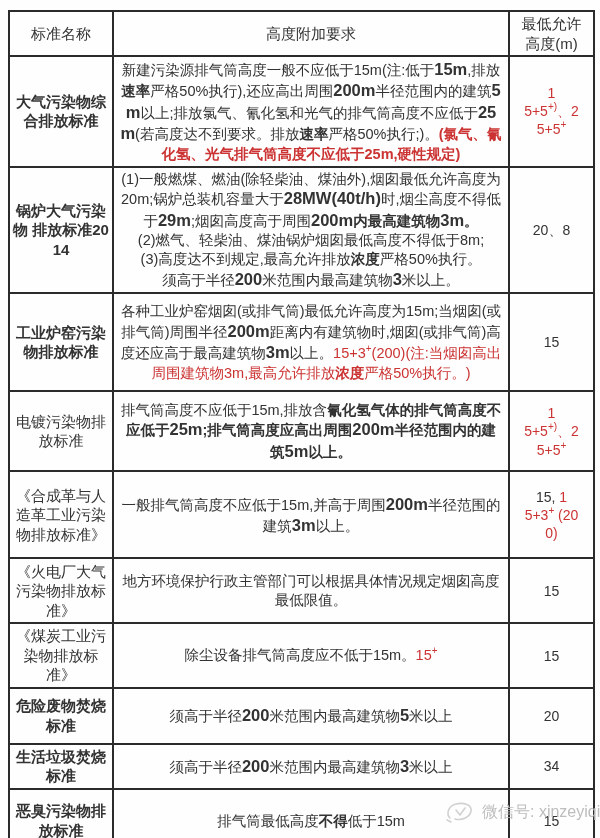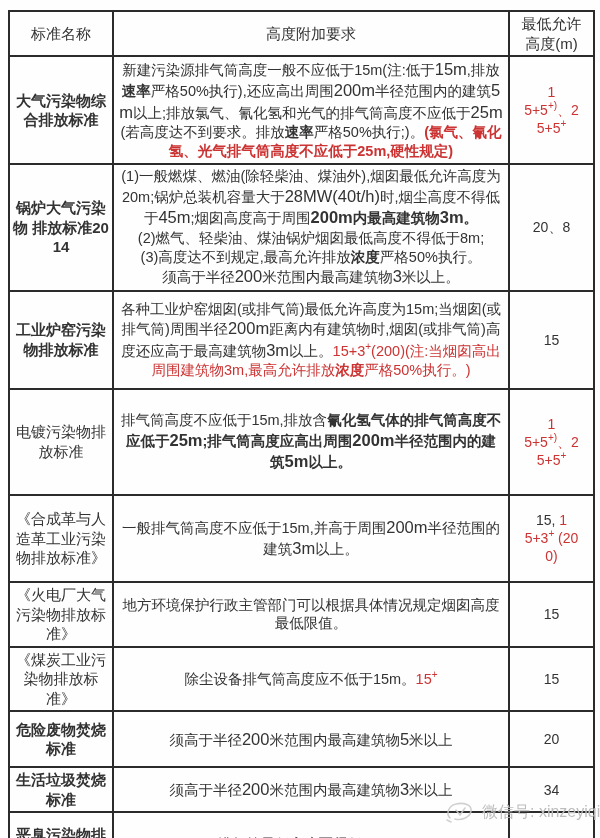--- a/index.html
+++ b/index.html
@@ -35,36 +35,36 @@
     padding:2px 5px;
     white-space:pre-wrap;
     word-break:break-all;
     font-weight:normal;
   }
   thead tr{height:42px;}
   thead th{font-size:15px;}
   tbody tr:nth-child(1){height:93px;}
   tbody tr:nth-child(2){height:102px;}
   tbody tr:nth-child(3){height:98px;}
-  tbody tr:nth-child(4){height:106px;margin-top:39px;}
+  tbody tr:nth-child(4){height:80px;margin-top:39px;}
   tbody tr:nth-child(5){height:87px;}
   tbody tr:nth-child(6){height:65px;}
   tbody tr:nth-child(7){height:58px;}
   tbody tr:nth-child(8){height:56px;}
   tbody tr:nth-child(9){height:40px;}
   tbody tr:nth-child(10){height:64px;}
   td.c-name{font-size:15px;padding:2px 3px;}
   td.c-min{font-size:14px;}
   
   .seg-n{}
   .seg-b{font-weight:bold;}
   .seg-r{color:var(--red);}
   .seg-rb{color:var(--red);font-weight:bold;}
   sup.seg-rsup{color:var(--red);font-size:10px;line-height:0;}
-  .seg-lg{font-family:"Liberation Sans",sans-serif;font-size:16.5px;}
+  .seg-lg{font-family:"Liberation Sans",sans-serif;font-size:16.5px;font-weight:bold;}
   .seg-lgb{font-family:"Liberation Sans",sans-serif;font-size:16.5px;font-weight:bold;}
   
   .watermark{
     position:absolute;
     left:444px;top:798px;
     display:flex;align-items:center;gap:4px;
     color:var(--watermark);
     font-size:16px;
     pointer-events:none;
     white-space:nowrap;
@@ -93,21 +93,21 @@
   <tr>
     <td class="c-name"><span class="seg-b">大气污染物综合排放标准</span></td>
     <td class="c-req"><span class="seg-n">新建污染源排气筒高度一般不应低于15m(注:低于</span><span class="seg-lg">15m</span><span class="seg-n">,排放</span><span class="seg-b">速率</span><span class="seg-n">严格50%执行),还应高出周围</span><span class="seg-lg">200m</span><span class="seg-n">半径范围内的建筑</span><span class="seg-lg">5m</span><span class="seg-n">以上;排放氯气、氰化氢和光气的排气筒高度不应低于</span><span class="seg-lg">25m</span><span class="seg-n">(若高度达不到要求。排放</span><span class="seg-b">速率</span><span class="seg-n">严格50%执行;)。</span><span class="seg-rb">(氯气、氰化氢、光气排气筒高度不应低于25m,硬性规定)</span></td>
     <td class="c-min"><span class="seg-r">1
 5+5</span><sup class="seg-rsup">+)</sup><span class="seg-r">、2
 5+5</span><sup class="seg-rsup">+</sup></td>
   </tr>
 
   <tr>
     <td class="c-name"><span class="seg-b">锅炉大气污染物 排放标准2014</span></td>
-    <td class="c-req"><span class="seg-n">(1)一般燃煤、燃油(除轻柴油、煤油外),烟囱最低允许高度为20m;锅炉总装机容量大于</span><span class="seg-lg">28MW(40t/h)</span><span class="seg-n">时,烟尘高度不得低于</span><span class="seg-lg">45m</span><span class="seg-n">;烟囱高度高于周围</span><span class="seg-lgb">200m</span><span class="seg-b">内最高建筑物</span><span class="seg-lgb">3m</span><span class="seg-b">。</span><span class="seg-n">
+    <td class="c-req"><span class="seg-n">(1)一般燃煤、燃油(除轻柴油、煤油外),烟囱最低允许高度为20m;锅炉总装机容量大于</span><span class="seg-lg">28MW(40t/h)</span><span class="seg-n">时,烟尘高度不得低于</span><span class="seg-lg">29m</span><span class="seg-n">;烟囱高度高于周围</span><span class="seg-lgb">200m</span><span class="seg-b">内最高建筑物</span><span class="seg-lgb">3m</span><span class="seg-b">。</span><span class="seg-n">
 (2)燃气、轻柴油、煤油锅炉烟囱最低高度不得低于8m;
 (3)高度达不到规定,最高允许排放</span><span class="seg-b">浓度</span><span class="seg-n">严格50%执行。
 须高于半径</span><span class="seg-lg">200</span><span class="seg-n">米范围内最高建筑物</span><span class="seg-lg">3</span><span class="seg-n">米以上。</span></td>
     <td class="c-min"><span class="seg-n">20、8</span></td>
   </tr>
 
   <tr>
     <td class="c-name"><span class="seg-b">工业炉窑污染物排放标准</span></td>
     <td class="c-req"><span class="seg-n">各种工业炉窑烟囱(或排气筒)最低允许高度为15m;当烟囱(或排气筒)周围半径</span><span class="seg-lg">200m</span><span class="seg-n">距离内有建筑物时,烟囱(或排气筒)高度还应高于最高建筑物</span><span class="seg-lg">3m</span><span class="seg-n">以上。</span><span class="seg-r">15+3</span><sup class="seg-rsup">+</sup><span class="seg-r">(200)(注:当烟囱高出周围建筑物3m,最高允许排放</span><span class="seg-rb">浓度</span><span class="seg-r">严格50%执行。)</span></td>
     <td class="c-min"><span class="seg-n">15</span></td>

